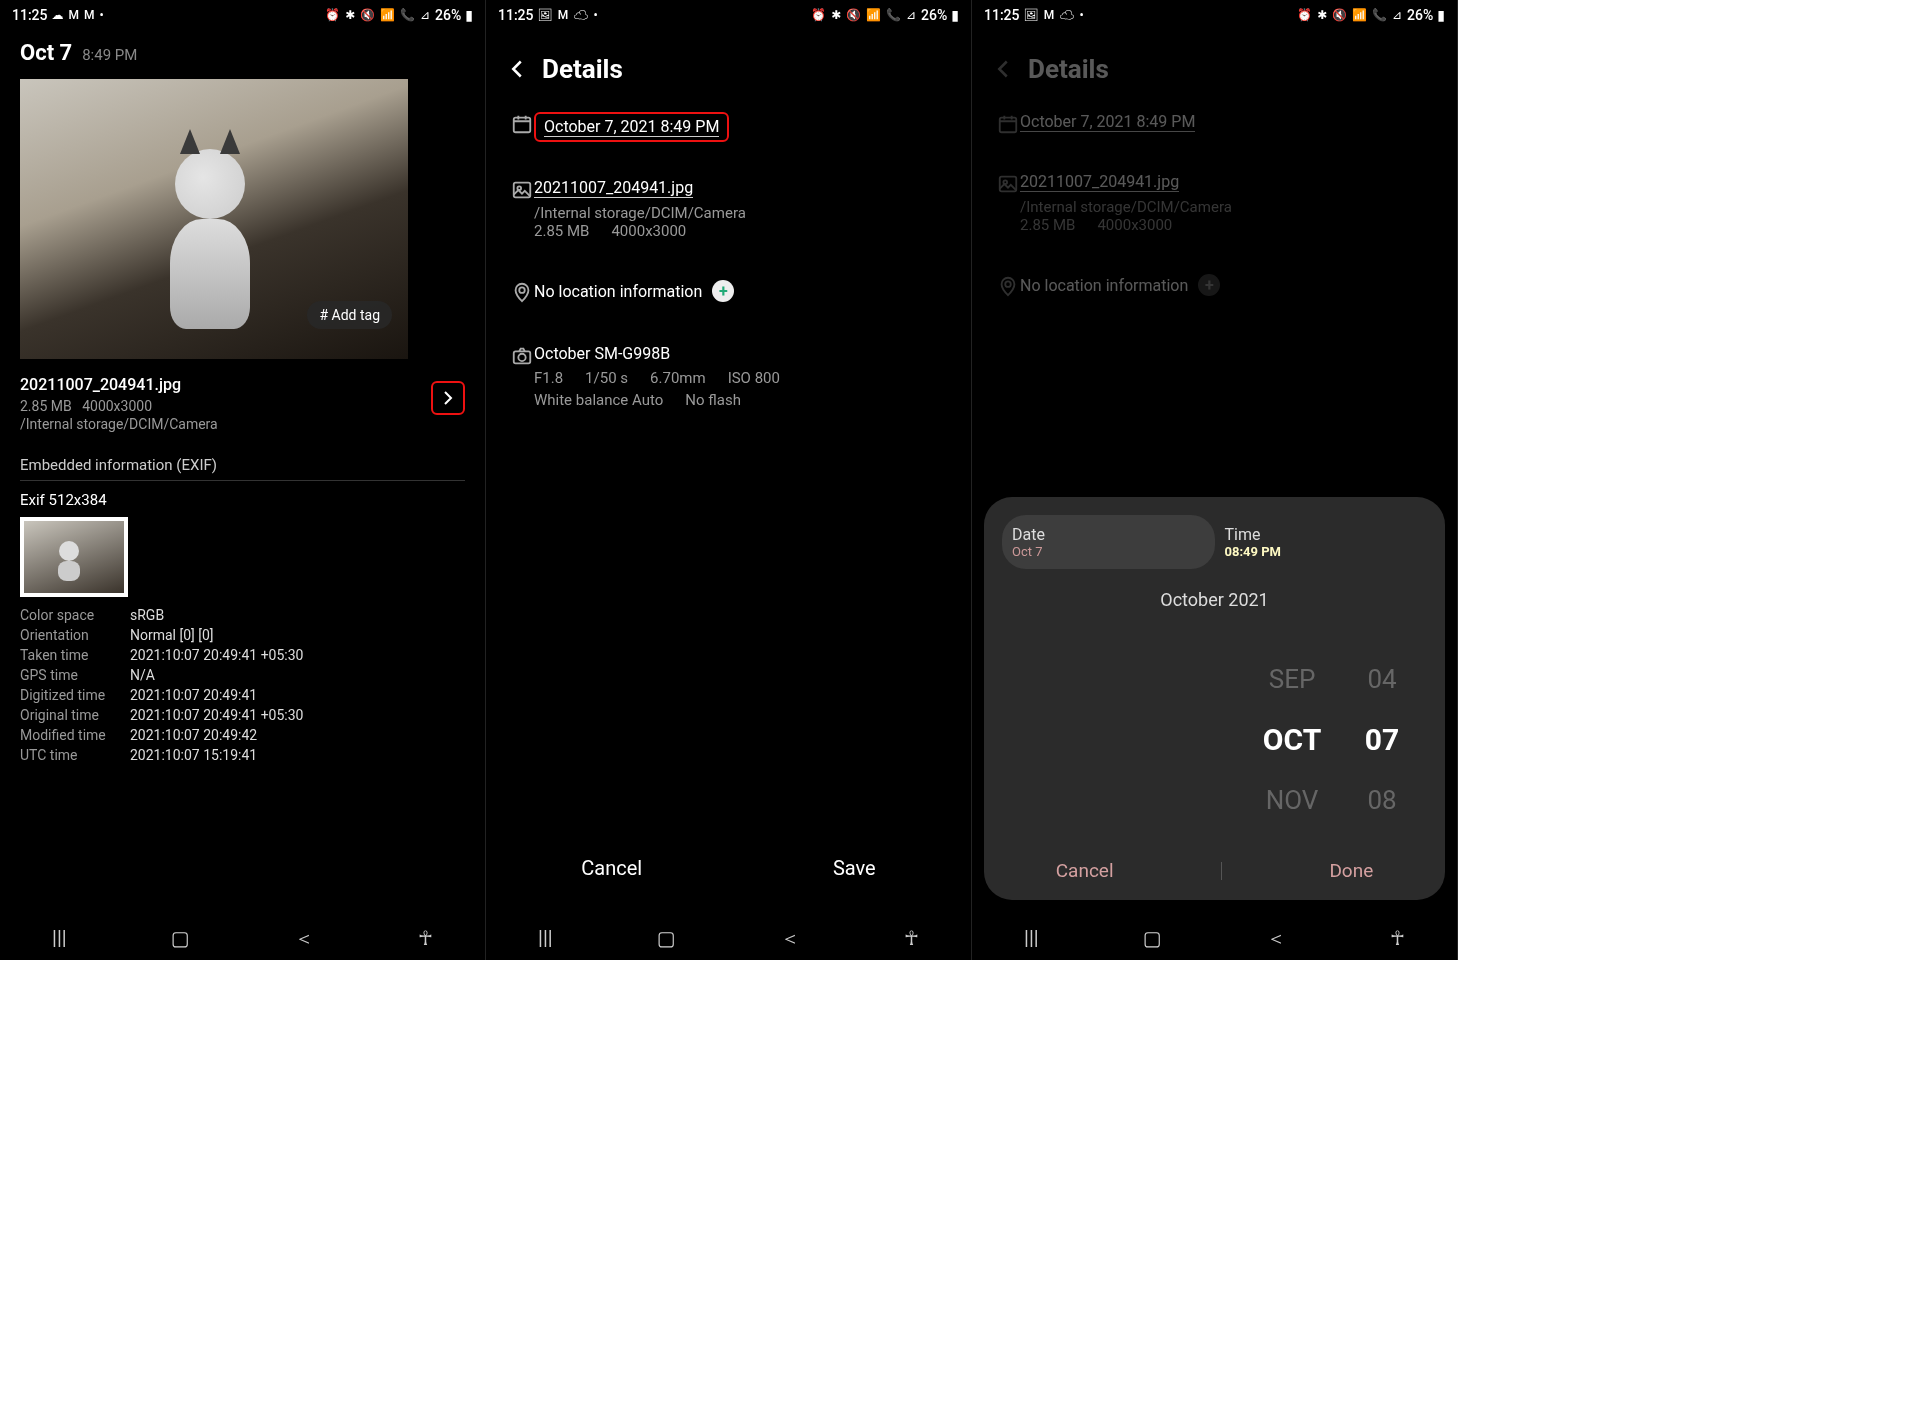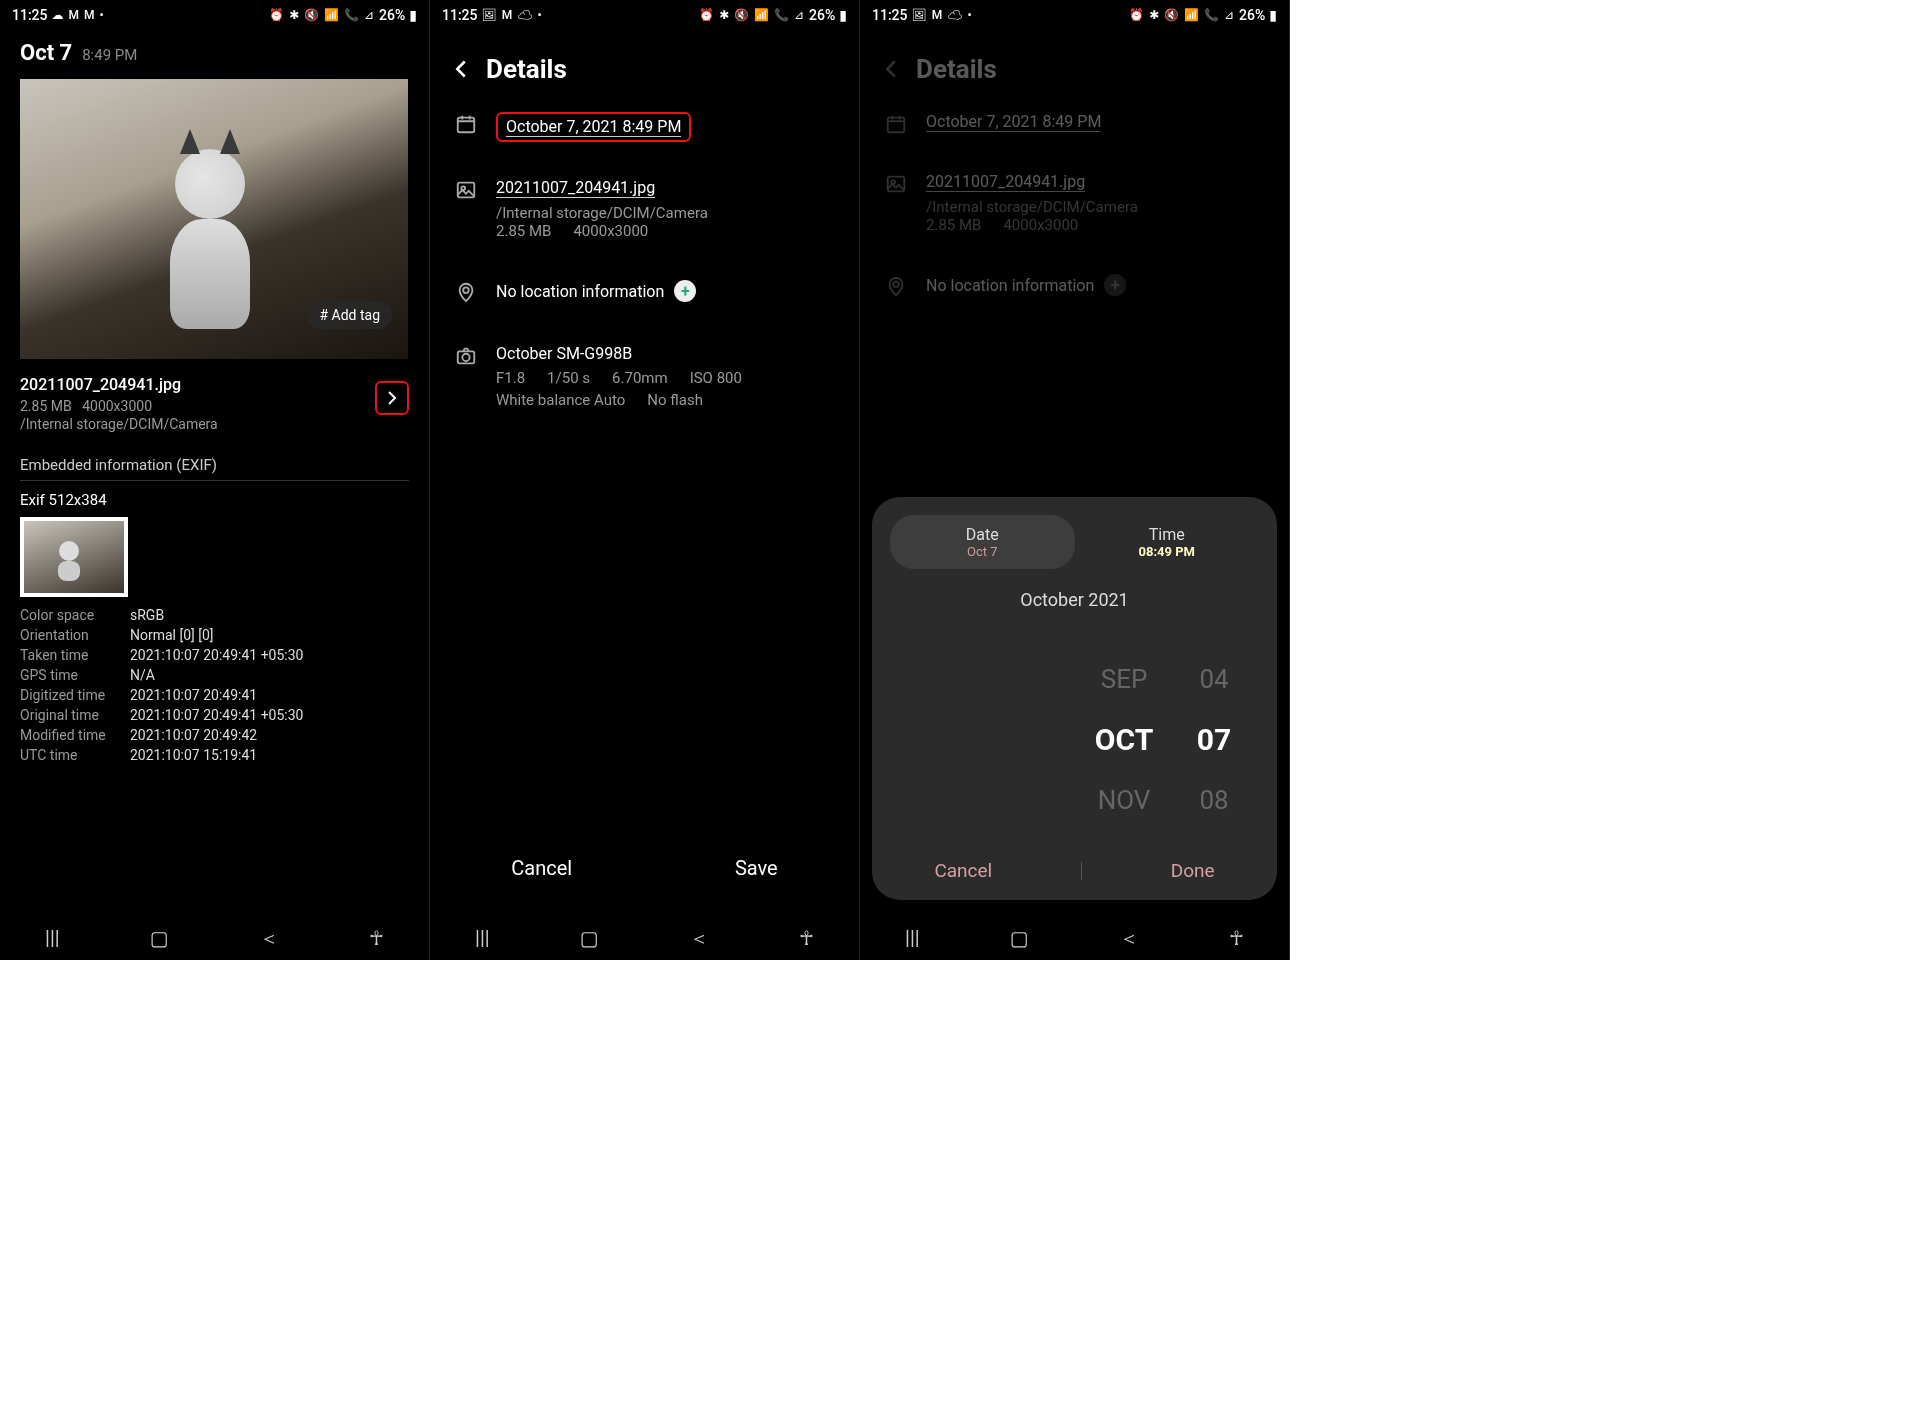--- a/index.html
+++ b/index.html
@@ -1,17 +1,17 @@
 <!DOCTYPE html>
 <html><head>
 <meta charset="utf-8">
 <style>
 * { margin:0; padding:0; box-sizing:border-box; font-family:-apple-system,BlinkMacSystemFont,'Segoe UI',Roboto,sans-serif; }
 body { background:#fff; display:flex; }
-.phone { width:430px; height:960px; background:#000; color:#fff; position:relative; overflow:hidden; flex-shrink:0; border-right:1px solid #222;}
+.phone { width:486px; height:960px; background:#000; color:#fff; position:relative; overflow:hidden; flex-shrink:0; border-right:1px solid #222;}
 .status-bar { height:30px; display:flex; justify-content:space-between; align-items:center; padding:0 12px; font-size:14px; font-weight:500; }
 .status-left, .status-right { display:flex; align-items:center; gap:4px; }
 .status-icons { font-size:12px; letter-spacing:1px; }
 
 .p1-header { display:flex; align-items:baseline; gap:10px; padding:10px 20px 6px; }
 .p1-date { font-size:22px; font-weight:700; }
 .p1-time { font-size:15px; color:#888; }
 .photo { width:388px; height:280px; margin:8px 20px; background:linear-gradient(160deg,#c9c5bc 0%,#a89f8f 35%,#3a332b 60%,#1a1510 100%); position:relative; }
 .dog { position:absolute; left:130px; top:70px; width:120px; height:190px; }
 .dog-head { width:70px; height:70px; border-radius:50%; background:radial-gradient(circle at 40% 40%,#e5e5e5,#cccccc); position:relative; margin:0 auto; }
@@ -38,38 +38,38 @@
 .exif-key { width:110px; color:#999; }
 .exif-val { color:#ddd; }
 
 .navbar { position:absolute; bottom:0; left:0; right:0; height:44px; display:flex; justify-content:space-around; align-items:center; font-size:20px; }
 .nav-item { color:#ccc; }
 
 
 .p2-hdr { display:flex; align-items:center; gap:18px; padding:24px 24px 10px; }
 .back-arrow { font-size:20px; }
 .p2-title { font-size:26px; font-weight:700; }
-.detail-row { display:flex; align-items:flex-start; gap:18px; padding:18px 24px; }
+.detail-row { display:flex; align-items:flex-start; padding:18px 24px; }
 .d-icon { width:24px; height:24px; flex-shrink:0; display:flex; align-items:center; justify-content:center; color:#aaa; }
 .d-content { flex:1; font-size:16px; }
 .d-primary { color:#fff; margin-bottom:6px; }
 .underline { border-bottom:1px solid #ccc; display:inline-block; }
 .red-box { border:2px solid #e11; border-radius:6px; padding:3px 8px; display:inline-block; }
 .d-secondary { color:#999; font-size:15px; }
 .d-sub-row { display:flex; gap:22px; flex-wrap:wrap; margin-bottom:4px; }
 .plus-badge { width:22px; height:22px; border-radius:50%; background:#eee; color:#2a7; display:inline-flex; align-items:center; justify-content:center; font-size:16px; font-weight:700; margin-left:10px; }
 .loc-disabled { background:#444; color:#999; }
 .btn-row { position:absolute; bottom:80px; left:0; right:0; display:flex; justify-content:space-around; }
 .txt-btn { font-size:20px; color:#fff; }
 
 
 .dimmed { opacity:.35; }
 .picker-sheet { position:absolute; bottom:60px; left:12px; right:12px; background:#2b2b2b; border-radius:28px; padding:18px; }
 .picker-tabs { display:flex; background:transparent; border-radius:24px; margin-bottom:20px; }
-.picker-tab { flex:1; text-align:center; padding:10px; border-radius:24px; }
+.picker-tab { flex:1; padding:10px; border-radius:24px; }
 .picker-tab.active { background:#3d3d3d; }
 .tab-title { font-size:16px; color:#ddd; }
 .tab-sub { font-size:13px; color:#c99; }
 .tab-sub-inactive { color:#fef9c3;font-weight:bold; }
 .picker-month { text-align:center; font-size:18px; color:#ddd; margin-bottom:40px; }
 .spinner-row { display:flex; justify-content:flex-end; margin-bottom:10px; }
 .spin-col { text-align:center; width:90px; }
 .spin-faded { font-size:26px; color:#666; padding:14px 0; }
 .spin-active { font-size:30px; font-weight:700; color:#fff; padding:14px 0; }
 .picker-actions { display:flex; justify-content:space-around; align-items:center; margin-top:30px; }

